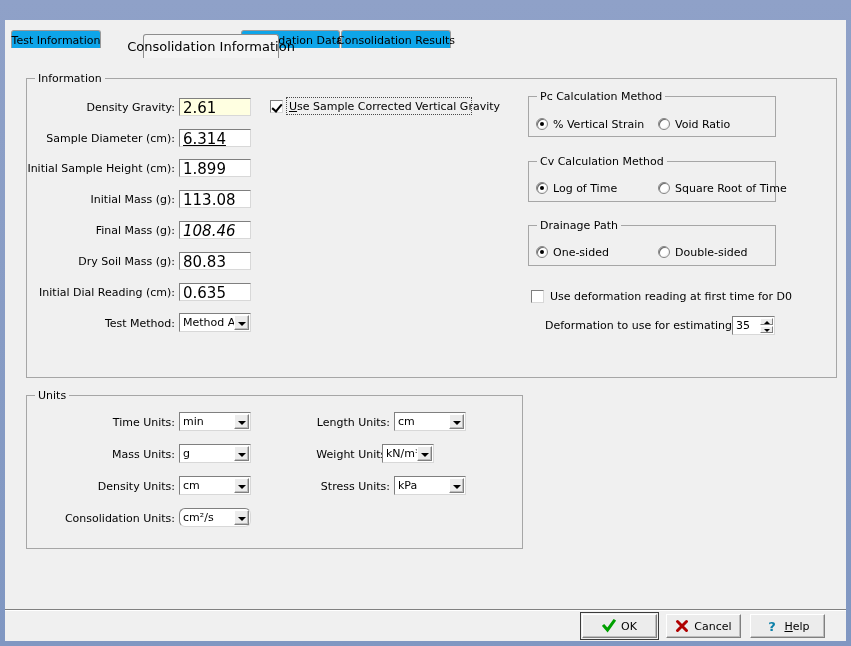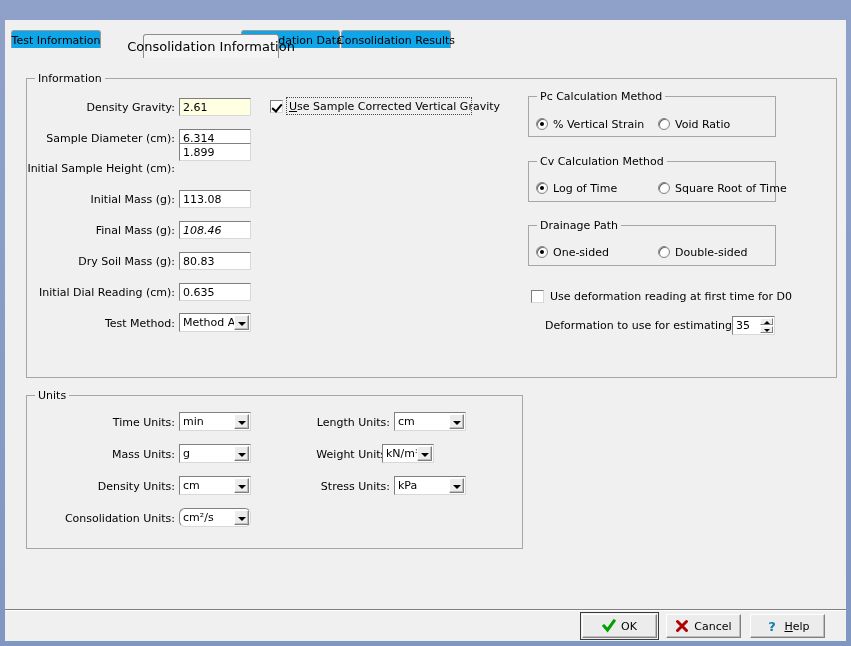--- a/index.html
+++ b/index.html
@@ -36,21 +36,21 @@
 
   .groupbox{position:absolute;box-sizing:border-box;border:1px solid #a6a6a6;}
   .gblabel{position:absolute;top:-7px;left:8px;background:#f0f0f0;padding:0 3px;
     font-size:11px;color:#000;white-space:nowrap;}
 
   .lbl{position:absolute;font-size:11px;color:#000;white-space:nowrap;text-align:right;}
   .lbl.left{text-align:left;}
 
   .tfield{position:absolute;box-sizing:border-box;height:18px;
     border:1px solid #7f7f7f;border-right-color:#d8d8d8;border-bottom-color:#d8d8d8;
-    background:#fff;font-size:11px;color:#000;
+    background:#fff;font-size:15px;color:#000;
     padding:1px 0 0 3px;line-height:16px;white-space:nowrap;overflow:hidden;}
   .tfield.ro{background:#ffffe1;}
 
   .combo{position:absolute;box-sizing:border-box;height:19px;
     border:1px solid #7f7f7f;border-right-color:#d8d8d8;border-bottom-color:#d8d8d8;
     background:#fff;font-size:11px;}
   .combo .val{position:absolute;left:3px;top:1px;line-height:15px;white-space:nowrap;}
   .combo .btn{position:absolute;right:1px;top:1px;width:15px;height:15px;
     background:#ececec;border:1px solid #fff;border-right-color:#808080;border-bottom-color:#808080;
     box-sizing:border-box;}
@@ -129,21 +129,21 @@
         <span class="gblabel">Information</span>
       </div>
 
       <div class="lbl" style="left:30px;top:53px;width:140px;">Density Gravity:</div>
       <div class="tfield ro" style="left:174px;top:50px;width:72px;">2.61</div>
 
       <div class="lbl" style="left:30px;top:84px;width:140px;">Sample Diameter (cm):</div>
       <div class="tfield" style="left:174px;top:81px;width:72px;text-decoration:underline;">6.314</div>
 
       <div class="lbl" style="left:20px;top:114px;width:150px;">Initial Sample Height (cm):</div>
-      <div class="tfield" style="left:174px;top:95px;width:72px;">1.899</div>
+      <div class="tfield" style="left:174px;top:111px;width:72px;">1.899</div>
 
       <div class="lbl" style="left:30px;top:145px;width:140px;">Initial Mass (g):</div>
       <div class="tfield" style="left:174px;top:142px;width:72px;">113.08</div>
 
       <div class="lbl" style="left:30px;top:176px;width:140px;">Final Mass (g):</div>
       <div class="tfield" style="left:174px;top:173px;width:72px;font-style:italic;">108.46</div>
 
       <div class="lbl" style="left:30px;top:207px;width:140px;">Dry Soil Mass (g):</div>
       <div class="tfield" style="left:174px;top:204px;width:72px;">80.83</div>
 

